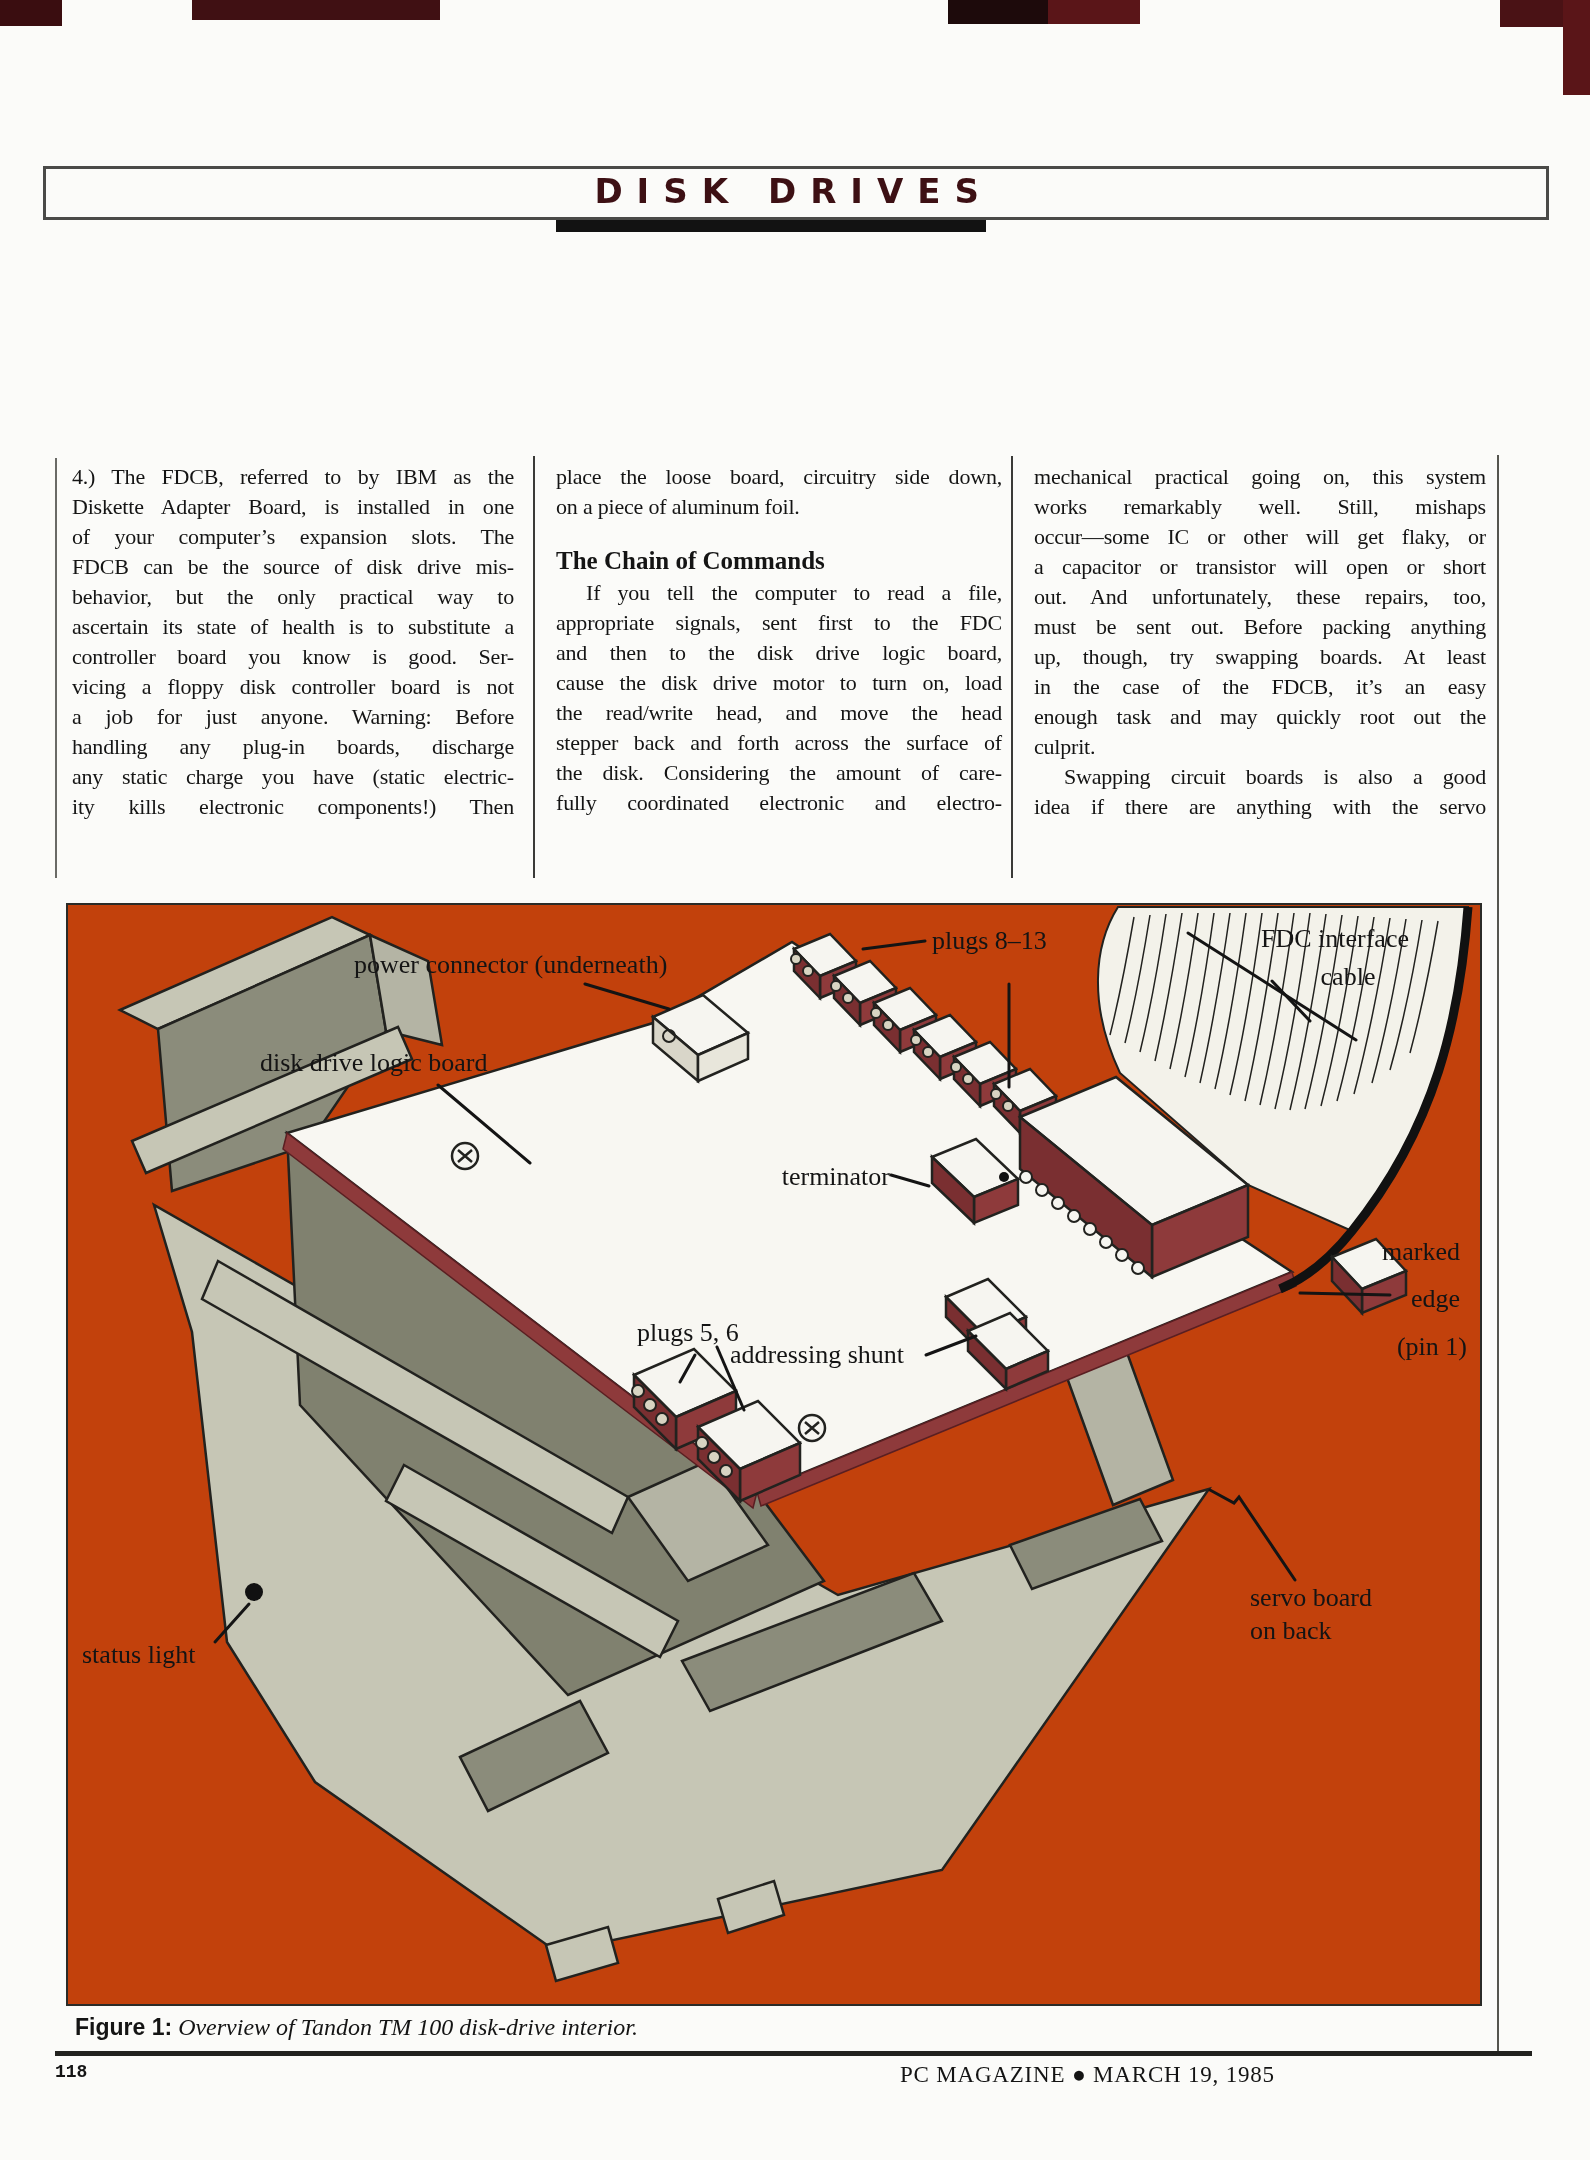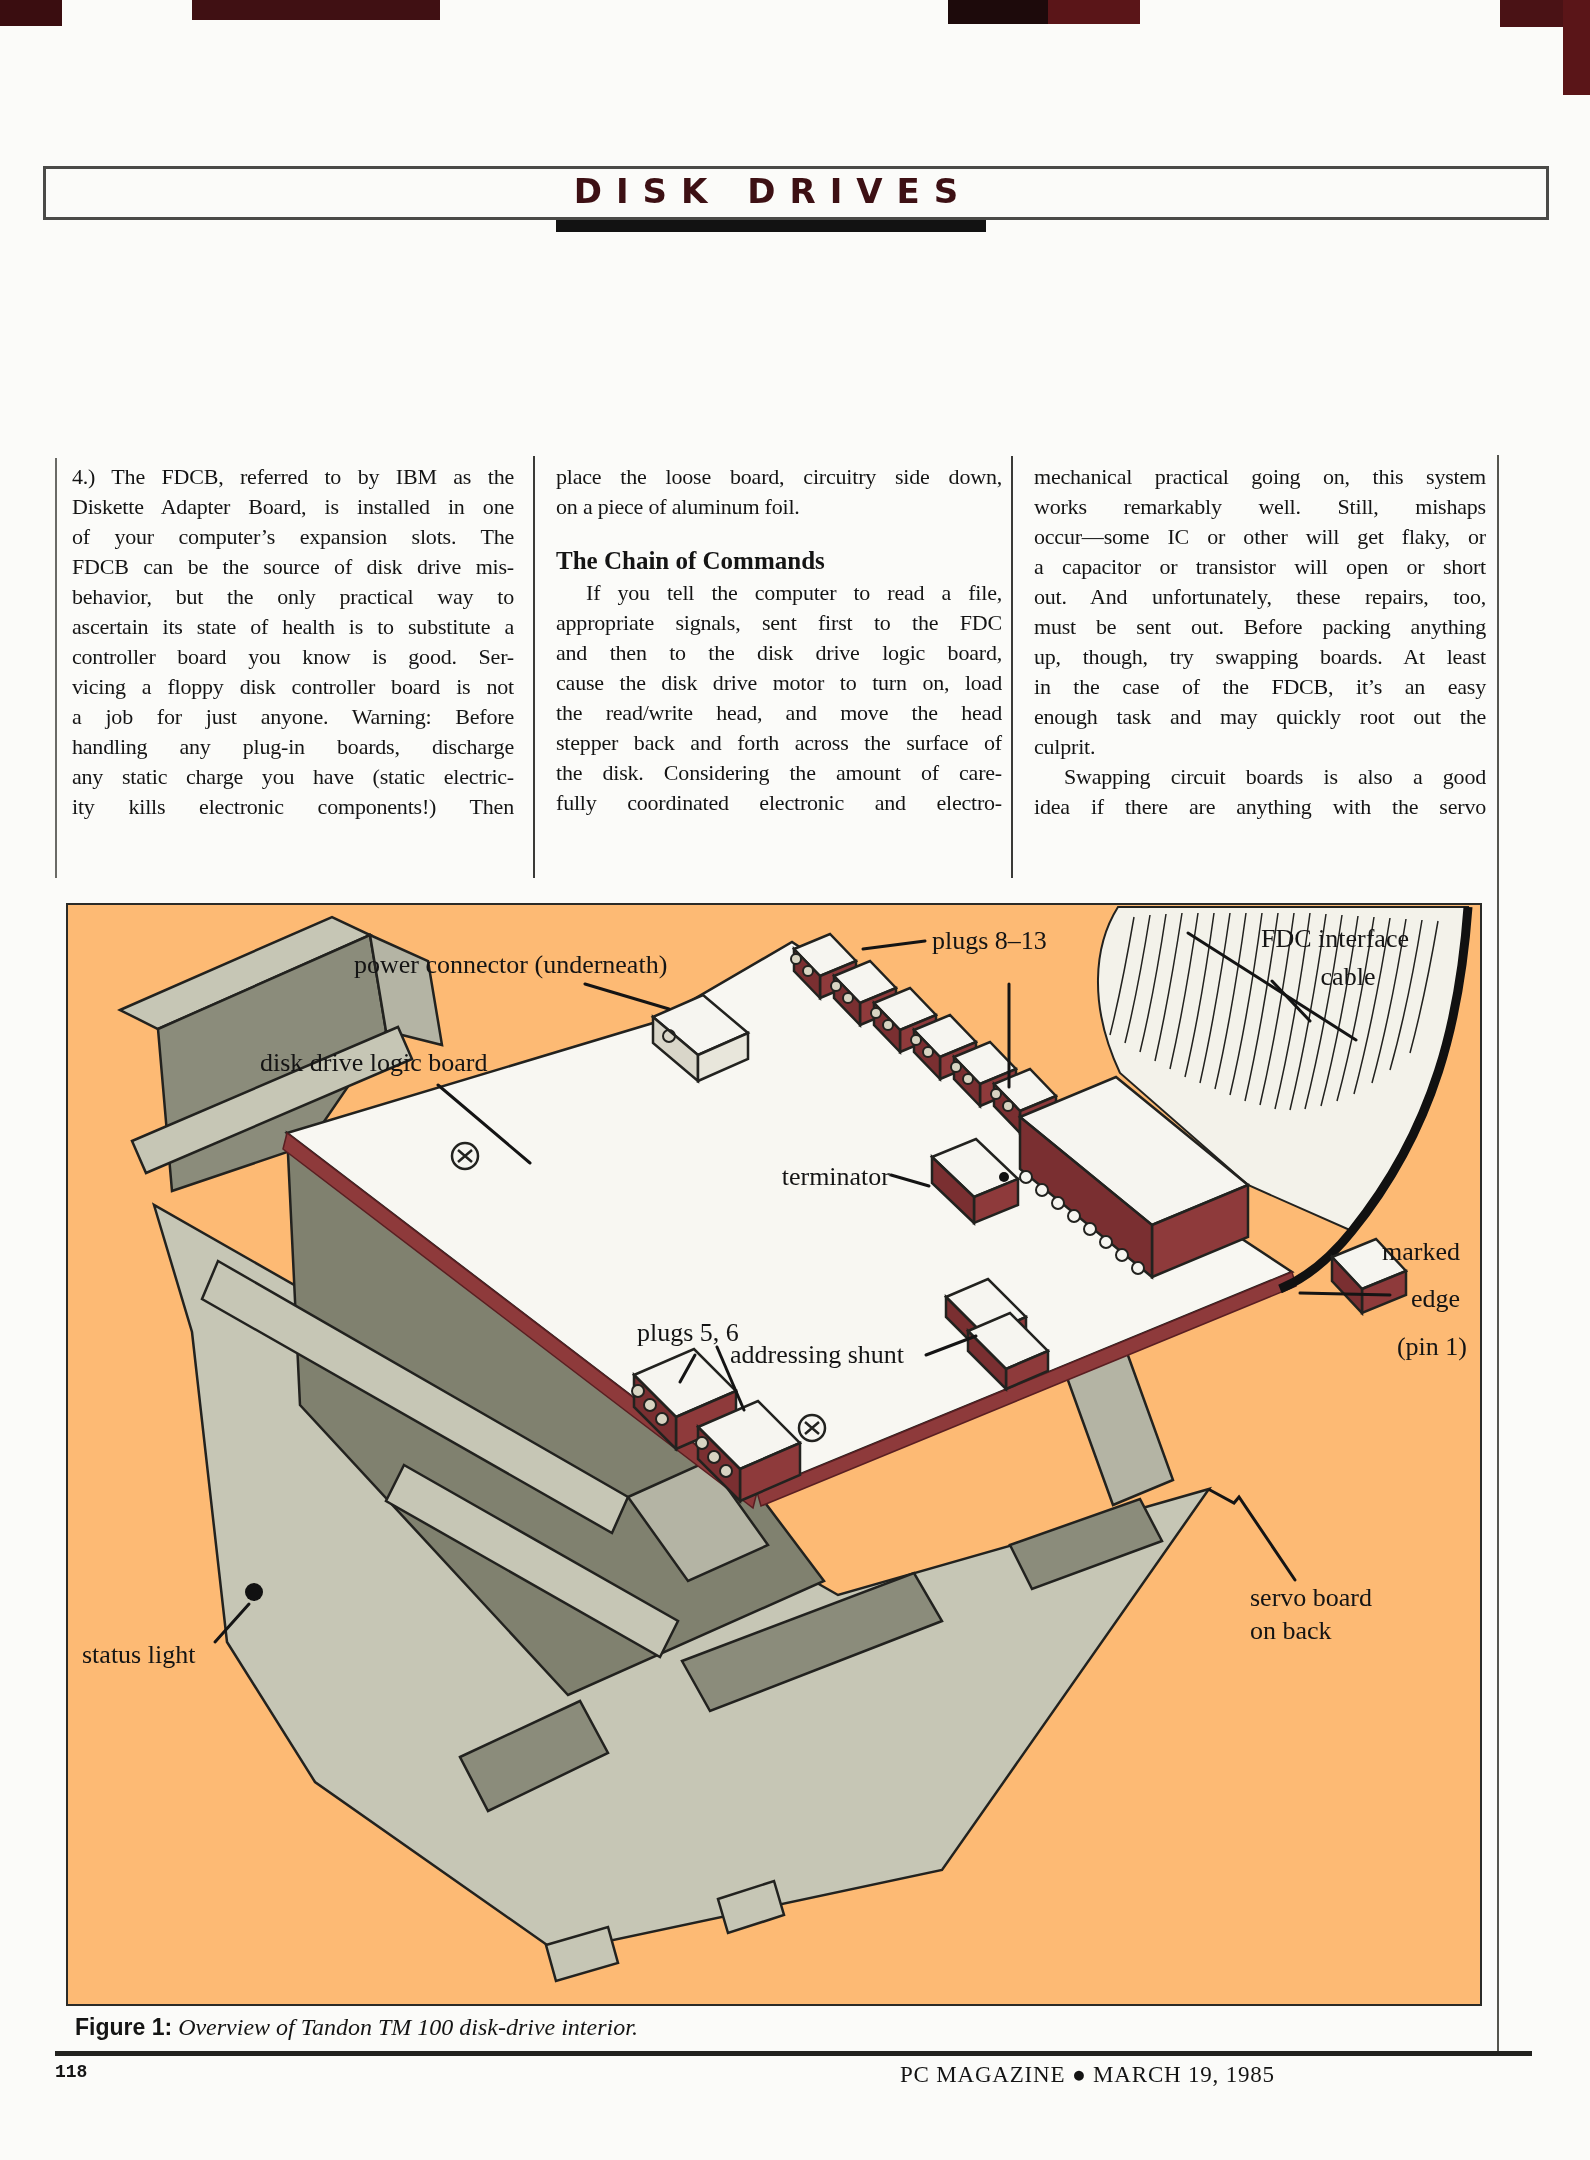--- a/index.html
+++ b/index.html
@@ -4,36 +4,36 @@
 <style>
   html,body{margin:0;padding:0;background:#e8e8e6;}
   #page{position:relative;width:1590px;height:2160px;background:#fbfbf9;overflow:hidden;
         font-family:"Liberation Serif","DejaVu Serif",serif;color:#141414;}
   
   .scan{position:absolute;}
   
   #hdr-rule-top,#hdr-rule-bot{position:absolute;left:43px;width:1506px;height:3px;background:#4a4a48;}
   #hdr-rule-top{top:166px;} #hdr-rule-bot{top:217px;}
   .hdr-cap{position:absolute;top:166px;width:3px;height:54px;background:#4a4a48;}
-  #hdr-title{position:absolute;left:553px;top:171px;width:440px;text-align:center;
+  #hdr-title{position:absolute;left:553px;top:171px;width:440px;text-align:right;
      font-family:"DejaVu Sans","Liberation Sans",sans-serif;font-weight:bold;
      font-size:34px;letter-spacing:14px;color:#3d1014;}
   #hdr-bar{position:absolute;left:556px;top:220px;width:430px;height:12px;background:#121212;}
   
   .vrule{position:absolute;background:#3a3a38;}
   
   .col{position:absolute;top:462px;font-size:22px;letter-spacing:-0.2px;}
   .tline{height:30px;line-height:30px;text-align:justify;text-align-last:justify;white-space:nowrap;overflow:visible;}
   .tline.rag{text-align-last:left;}
   .tline.ind{text-indent:30px;}
   .subhead{height:40px;line-height:46px;font-weight:bold;font-size:25px;letter-spacing:0;}
   .pargap{height:16px;}
   
   #figure-box{position:absolute;left:66px;top:903px;width:1416px;height:1103px;
-      background:#fdba74;border:2px solid #2b2b28;box-sizing:border-box;}
+      background:#c2410c;border:2px solid #2b2b28;box-sizing:border-box;}
   #figure-box svg{position:absolute;left:0;top:0;}
   .fig-label{font-family:"Liberation Serif","DejaVu Serif",serif;font-size:26px;fill:#141414;}
   .leader{stroke:#141414;stroke-width:3;fill:none;stroke-linecap:round;}
   .outl{stroke:#22221f;stroke-width:2.5;}
   
   #caption{position:absolute;left:66px;top:2014px;width:1410px;font-size:24px;}
   #caption .cap-label{font-family:"Liberation Sans","DejaVu Sans",sans-serif;font-weight:bold;font-size:23px;font-style:normal;margin-left:9px;}
   #caption .cap-text{font-style:italic;}
   #bottom-rule{position:absolute;left:55px;top:2051px;width:1477px;height:5px;background:#22221f;}
   #page-num{position:absolute;left:55px;top:2062px;font-family:Liberation Mono, monospace;

